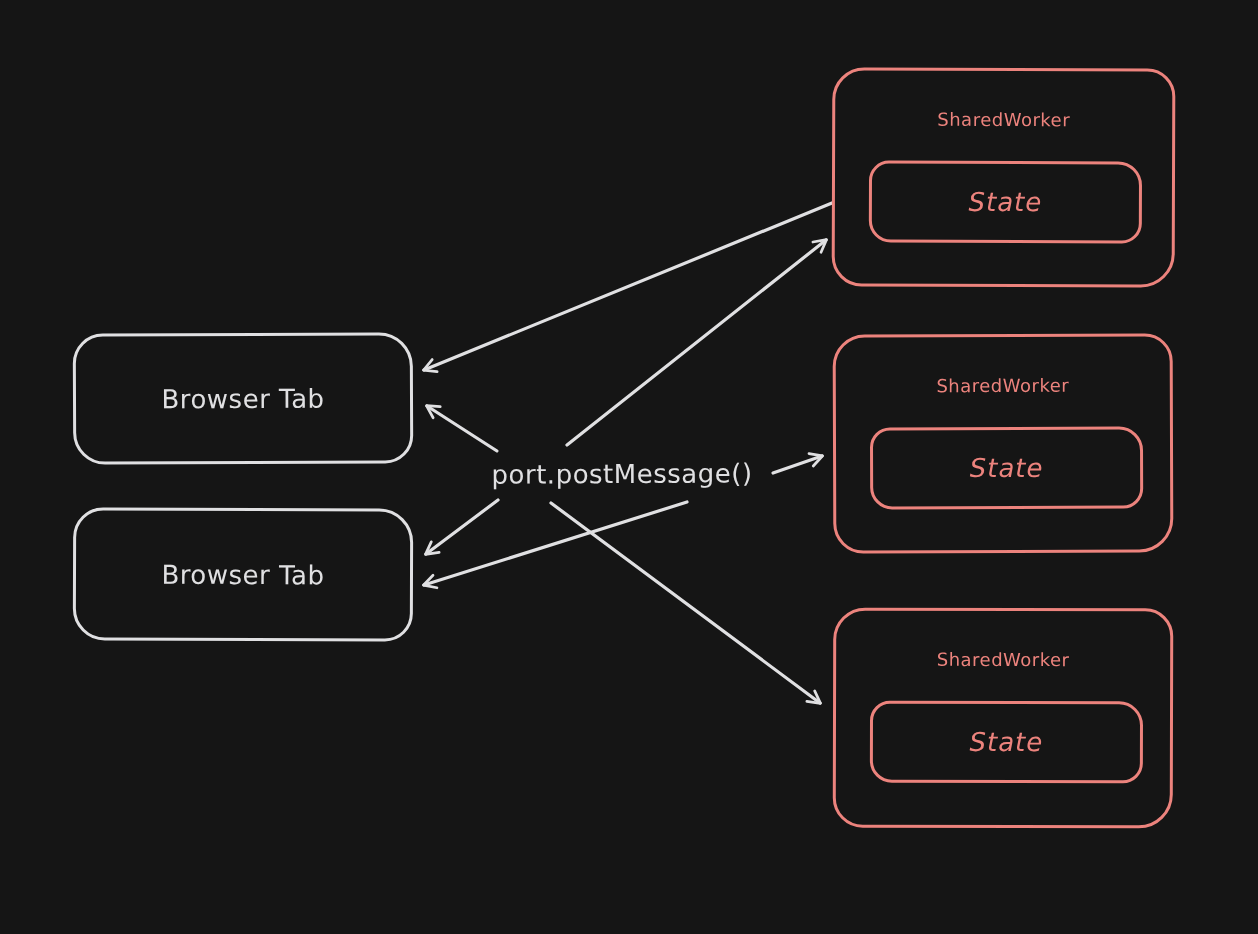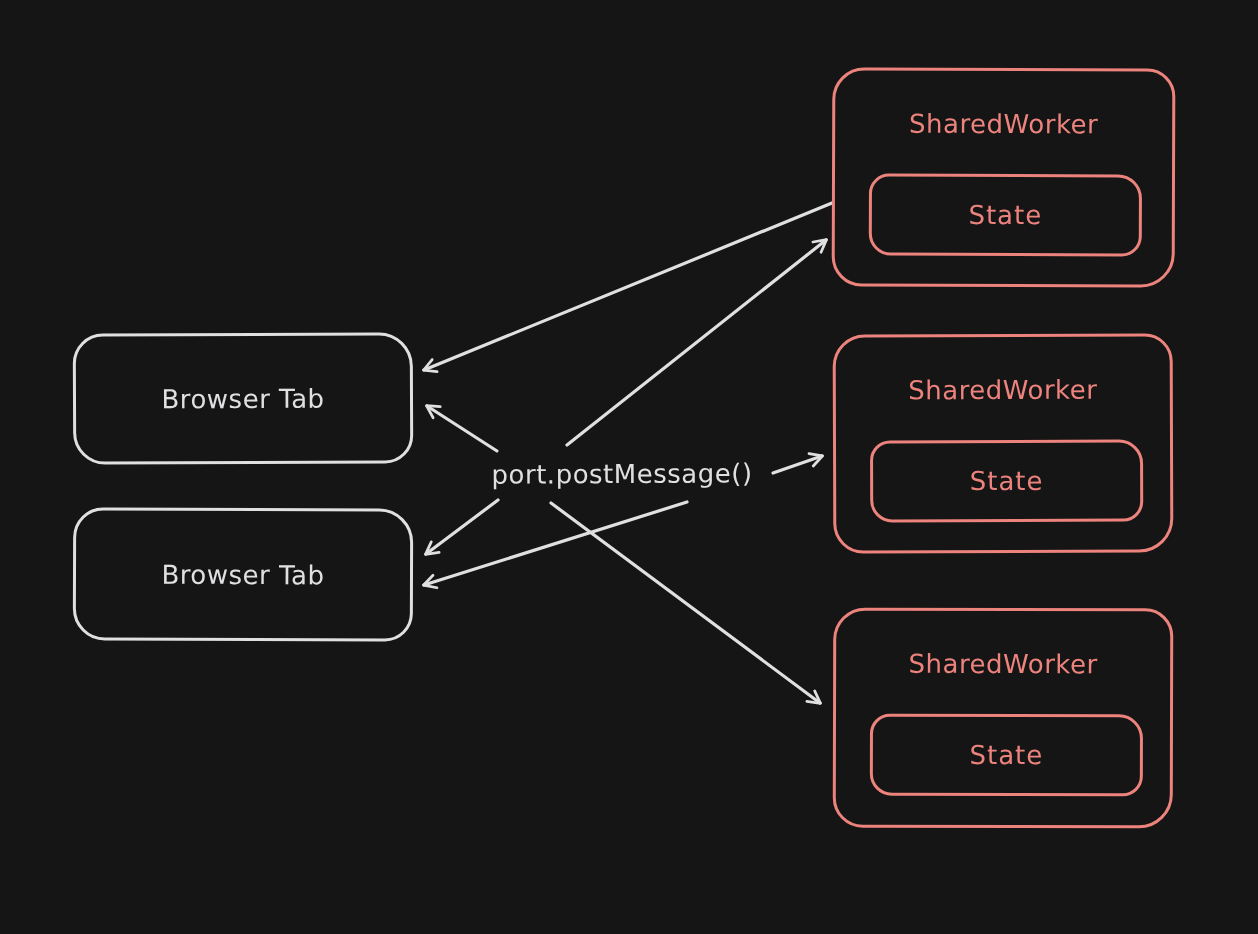--- a/index.html
+++ b/index.html
@@ -50,37 +50,38 @@
     border-radius: 32px 28px 34px 30px;
     color: #ec837d;
     flex-direction: column;
     justify-content: flex-start;
   }
   .worker-1 { left: 832px; top: 68px;  width: 343px; height: 219px; transform: rotate(0.2deg); }
   .worker-2 { left: 833px; top: 334px; width: 340px; height: 219px; transform: rotate(-0.2deg); }
   .worker-3 { left: 833px; top: 608px; width: 340px; height: 220px; transform: rotate(0.15deg); }
   .worker-title {
     margin-top: 38px;
-    font-size: 26px;
+    font-size: 18px;
     letter-spacing: 0.5px;
   }
   .state-box {
     position: absolute;
     box-sizing: border-box;
     left: 34px;
-    top: 103px;
+    top: 90px;
     width: 273px;
     height: 82px;
     border: 3.5px solid #ec837d;
     border-radius: 20px 24px 20px 22px;
     display: flex;
     align-items: center;
     justify-content: center;
     font-size: 26px;
     letter-spacing: 1px;
+    font-style: italic;
   }
   .center-label {
     position: absolute;
     left: 622px;
     top: 474px;
     transform: translate(-50%, -50%) rotate(-0.3deg);
     color: #e0e0e2;
     font-size: 26px;
     letter-spacing: 0.5px;
     white-space: nowrap;

